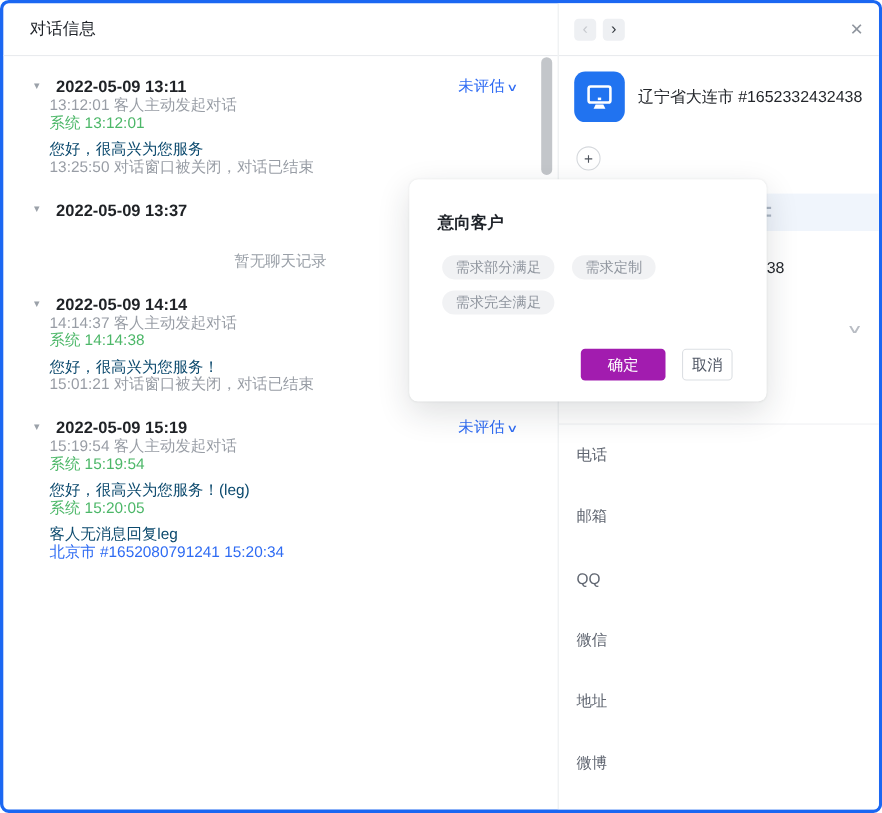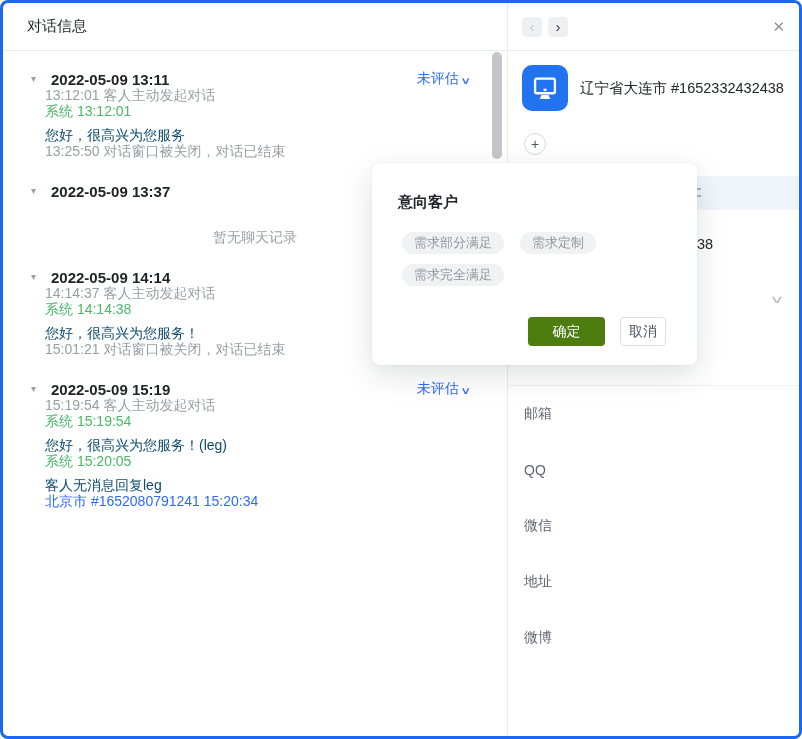--- a/index.html
+++ b/index.html
@@ -61,21 +61,21 @@
   
   .modal{ position:absolute; left:369px; top:160px; width:325px; height:202px;
           background:#fff; border-radius:8px; z-index:10; padding:30px 31px 0 26px;
           box-shadow:0 10px 30px rgba(31,35,41,.14), 0 0 2px rgba(31,35,41,.08); }
   .modal-title{ font-size:15px; font-weight:bold; color:#1f2329; }
   .tags{ margin:20px 0 0 4px; display:flex; flex-wrap:wrap; gap:10px 16px; width:235px; }
   .tag{ background:#f1f2f4; color:#8f959e; font-size:13px; line-height:14px;
         padding:4px 12px; border-radius:12px; cursor:pointer; white-space:nowrap; }
   .actions{ position:absolute; right:31px; bottom:19px; display:flex; gap:15px; }
   .btn{ height:29px; border-radius:4px; font-size:14px; cursor:pointer; font-family:inherit; }
-  .btn-confirm{ width:77px; background:#4d7c0f; color:#fff; border:none; }
+  .btn-confirm{ width:77px; background:#a21caf; color:#fff; border:none; }
   .btn-cancel{ width:46px; background:#fff; color:#4e5563; border:1px solid #dcdfe3; }
 </style>
 </head>
 <body>
 
 <div class="window">
 
   <div class="left-panel">
     <div class="lp-header">
       <span class="lp-title">对话信息</span>
@@ -150,20 +150,23 @@
 
     <div class="tab-bar">
       <div class="partial-glyph"></div>
     </div>
 
     <span class="partial-id">38</span>
     <span class="chev-down">∨</span>
 
     <div class="fields">
       <div class="field-row">
+          <span>电话</span>
+        </div>
+      <div class="field-row">
           <span>邮箱</span>
         </div>
       <div class="field-row">
           <span>QQ</span>
         </div>
       <div class="field-row">
           <span>微信</span>
         </div>
       <div class="field-row">
           <span>地址</span>

